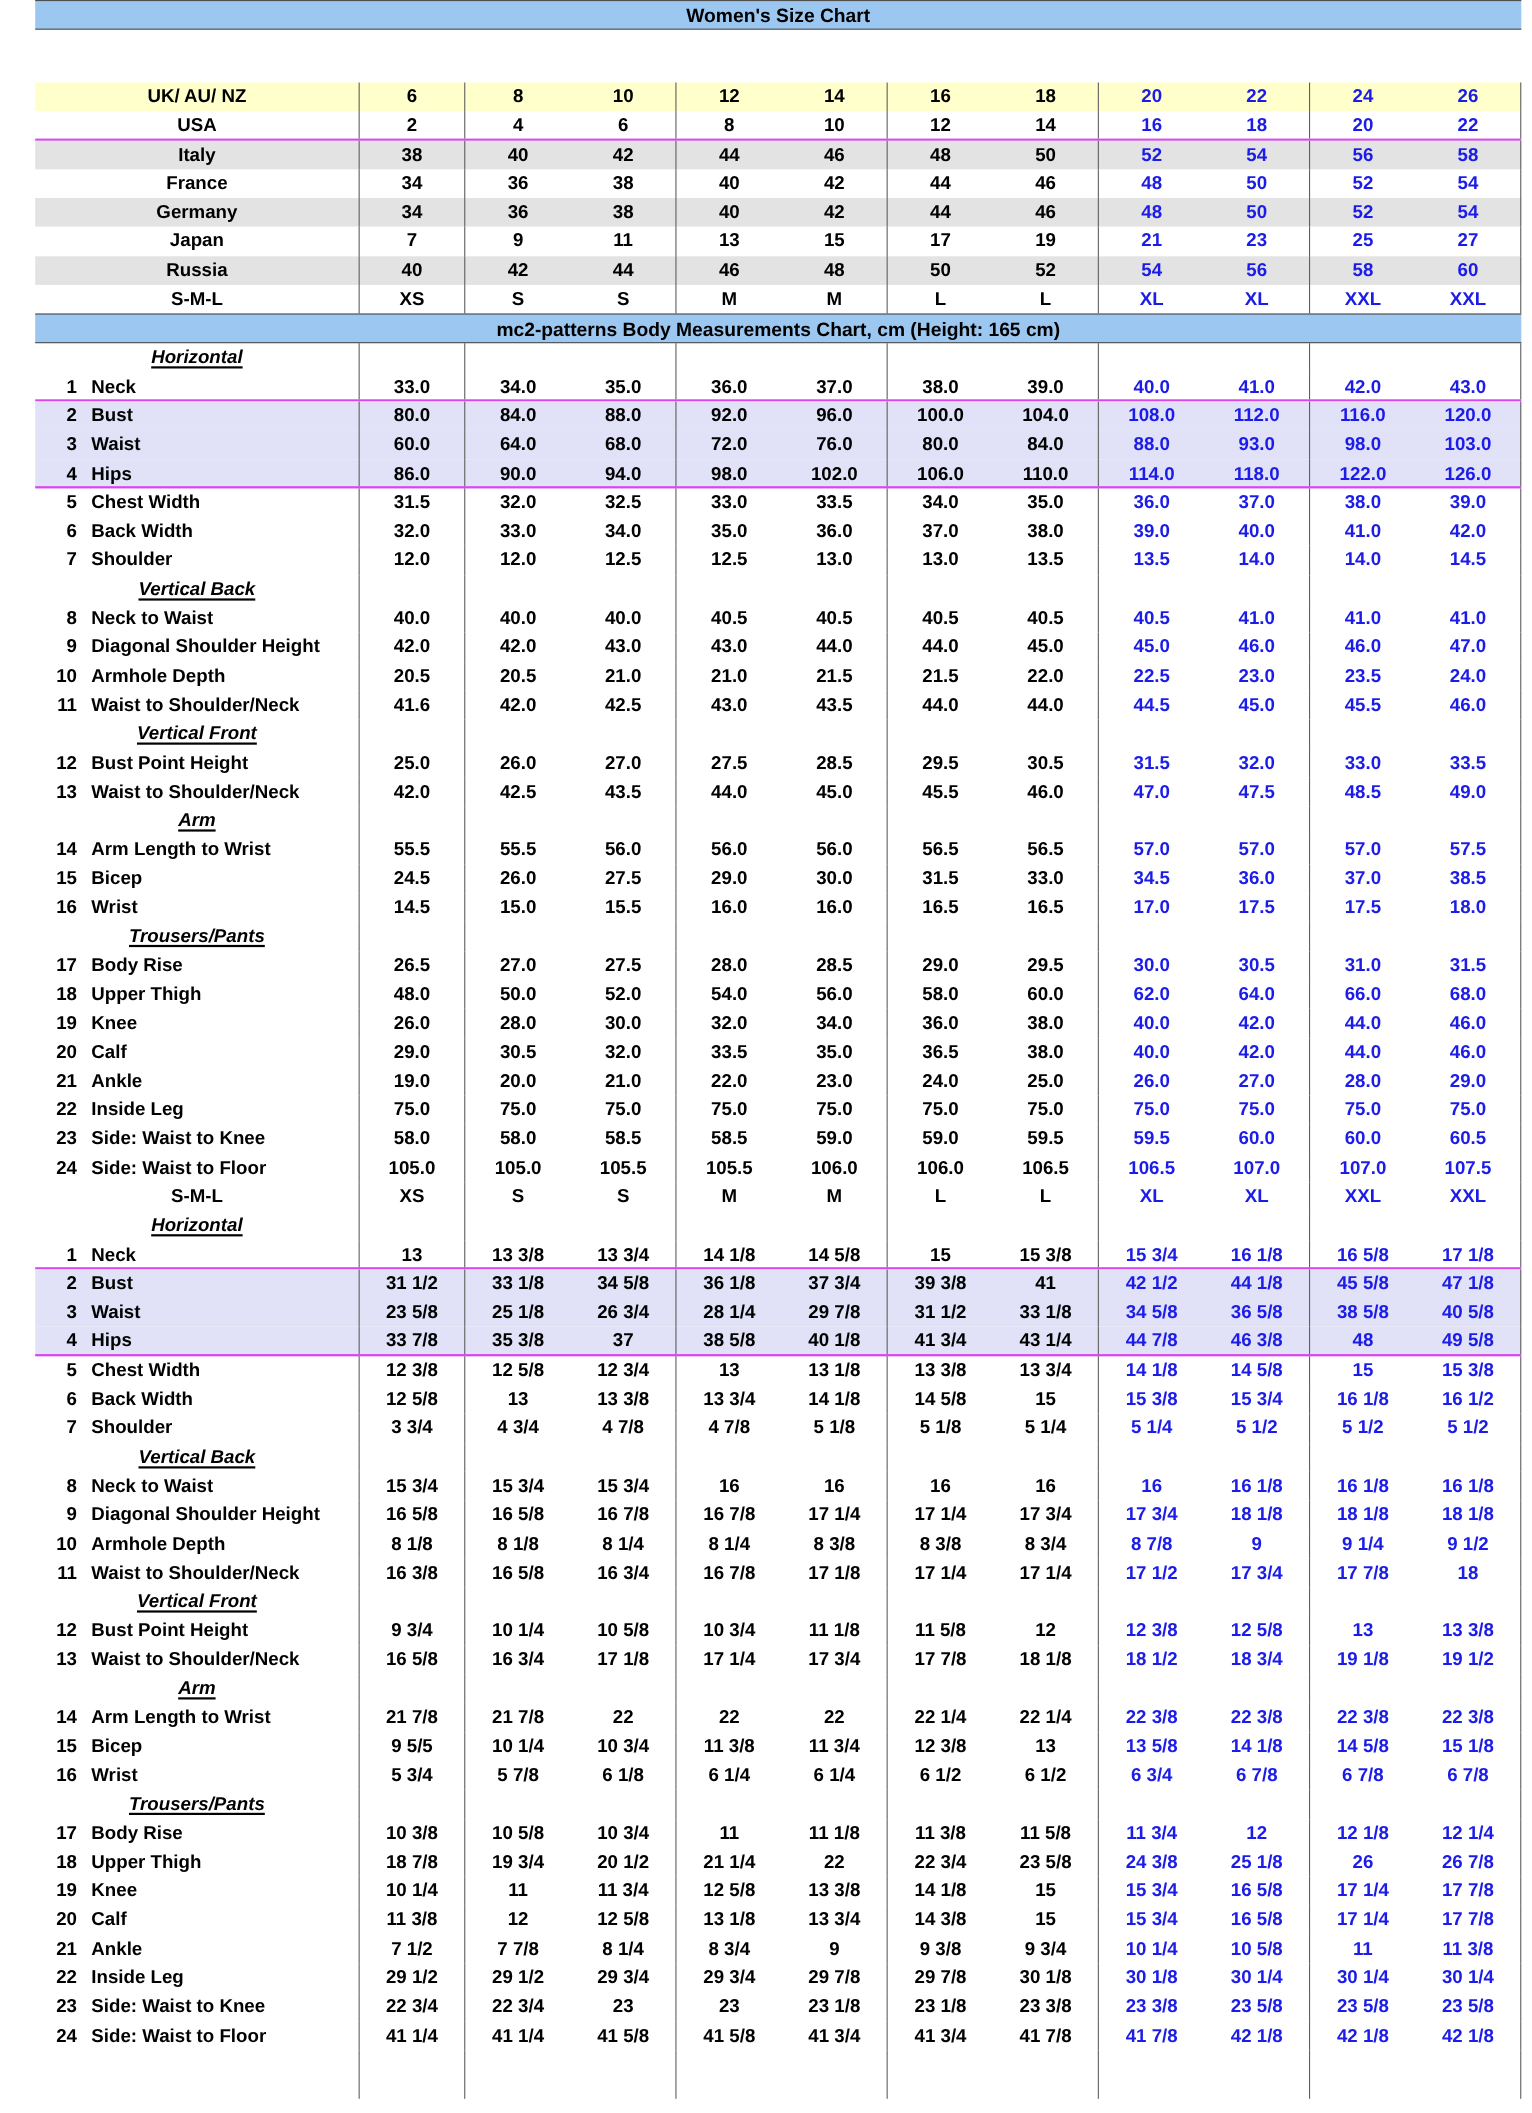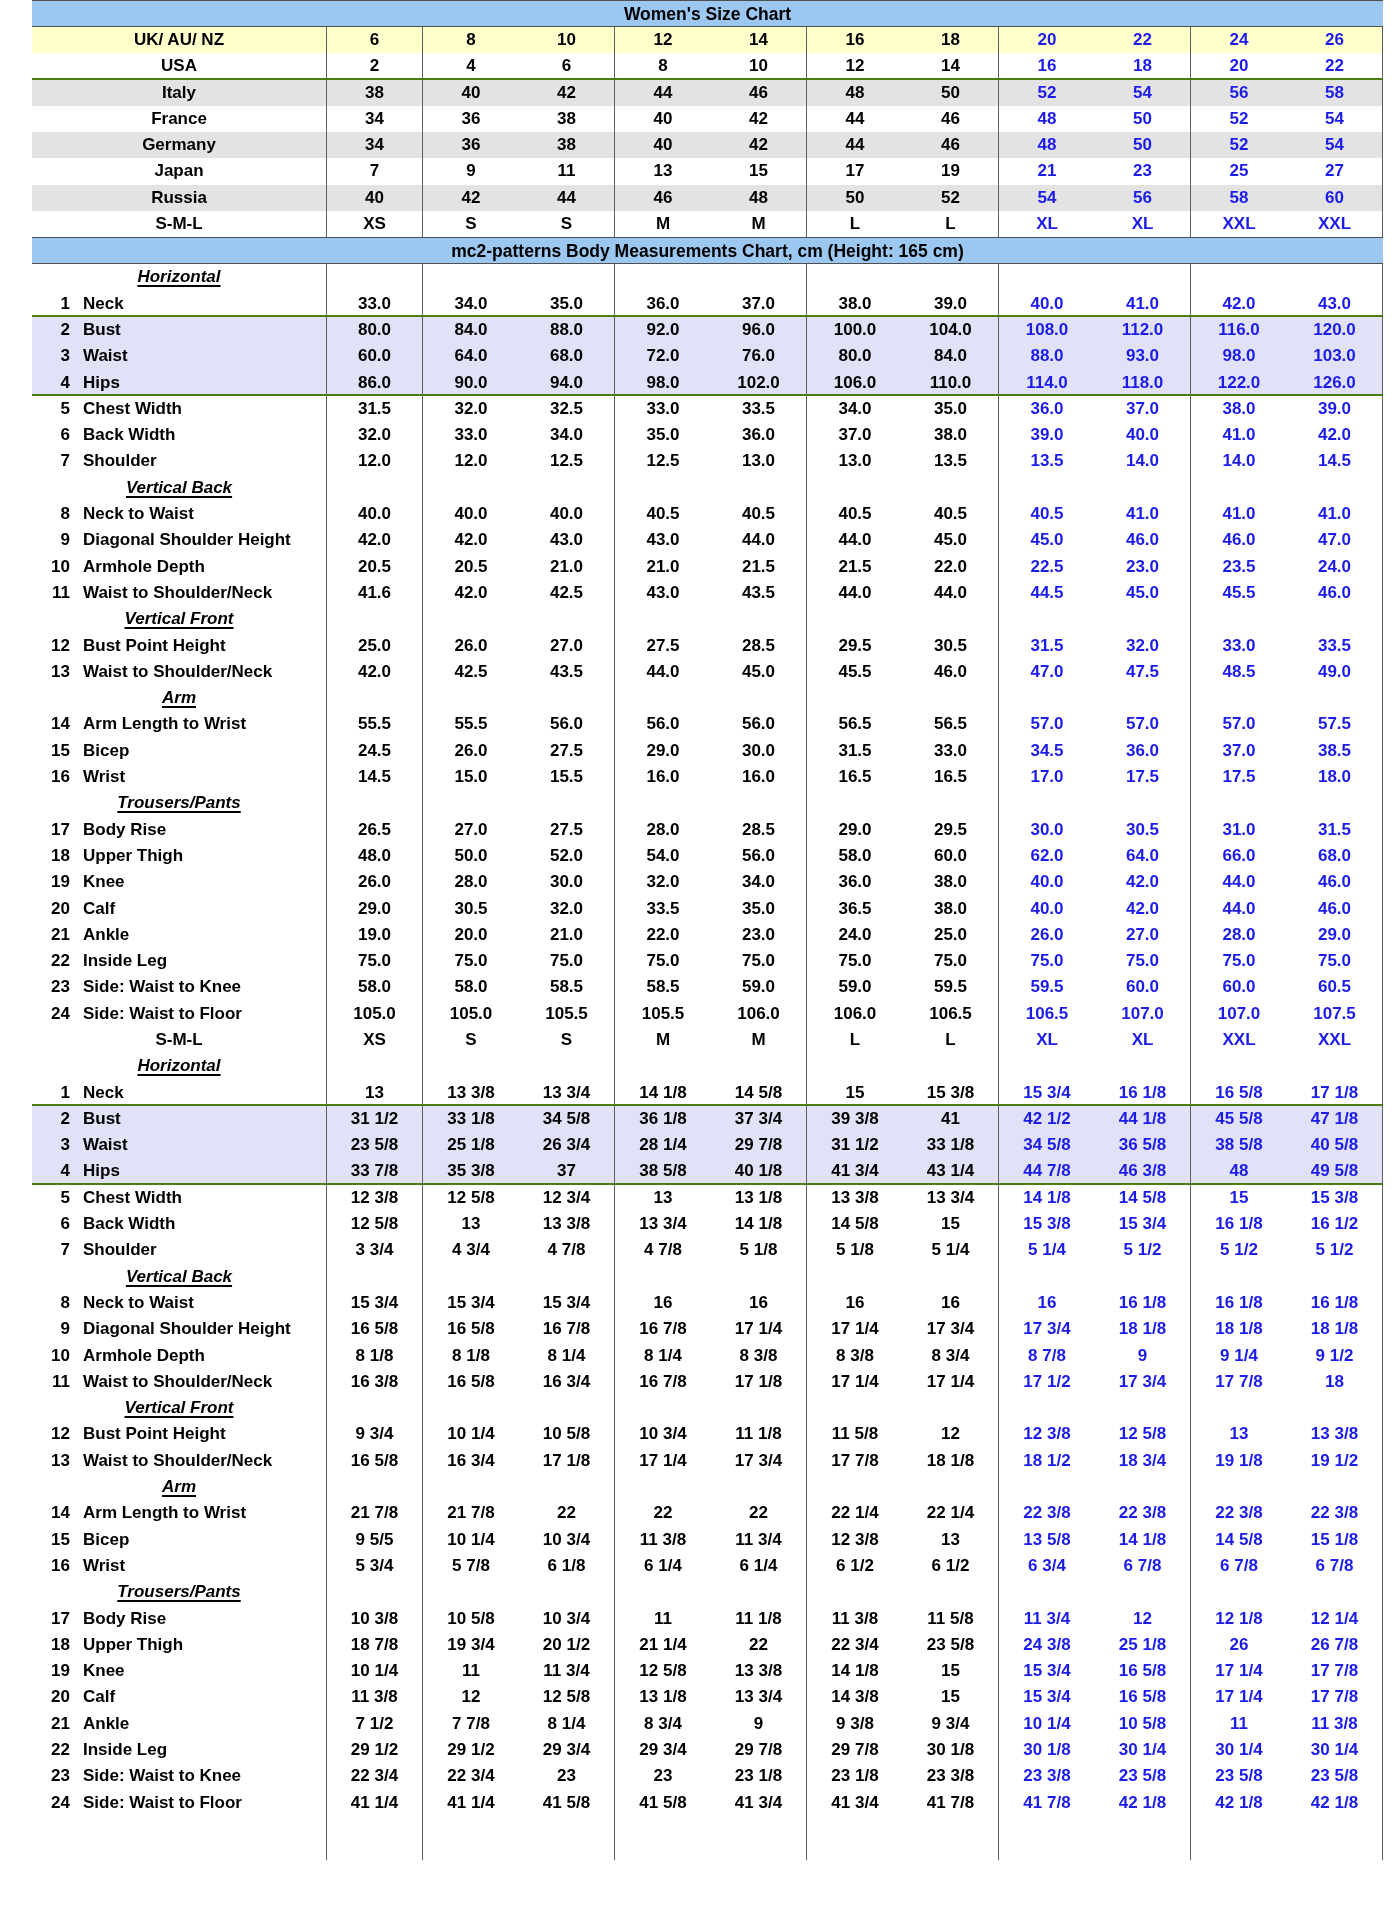--- a/index.html
+++ b/index.html
@@ -33,24 +33,24 @@
   }
   .row.filler { height: 44px; }
   .cell { overflow: hidden; white-space: nowrap; }
   .val { text-align: center; }
   .gb, .label { border-right: 1px solid #5f5f5f; }
   .label .num { display:inline-block; width:38px; text-align:right; }
   .label .name { margin-left:13px; }
   .label.center { text-align:center; }
   .sec { text-decoration: underline; text-decoration-thickness: 2px; text-underline-offset: 3px; font-style: italic; }
   .blue { color: var(--blue); }
-  .bg-yellow { background: var(--yellow); }
+  .bg-yellow { background: var(--yellow); margin-top: 48px; }
   .bg-gray { background: var(--gray); }
   .bg-lavender { background: var(--lavender); }
-  .hline { border-bottom: 2px solid #4d7c0f; }
+  .hline { border-bottom: 2px solid #d946ef; }
 </style>
 </head>
 <body>
 
 <div class="page">
   <div class="band">Women's Size Chart</div>
   <div id="size-table">
       <div class="row bg-yellow">
         <div class="cell label center">UK/ AU/ NZ</div>
         <div class="cell val gb">6</div>

